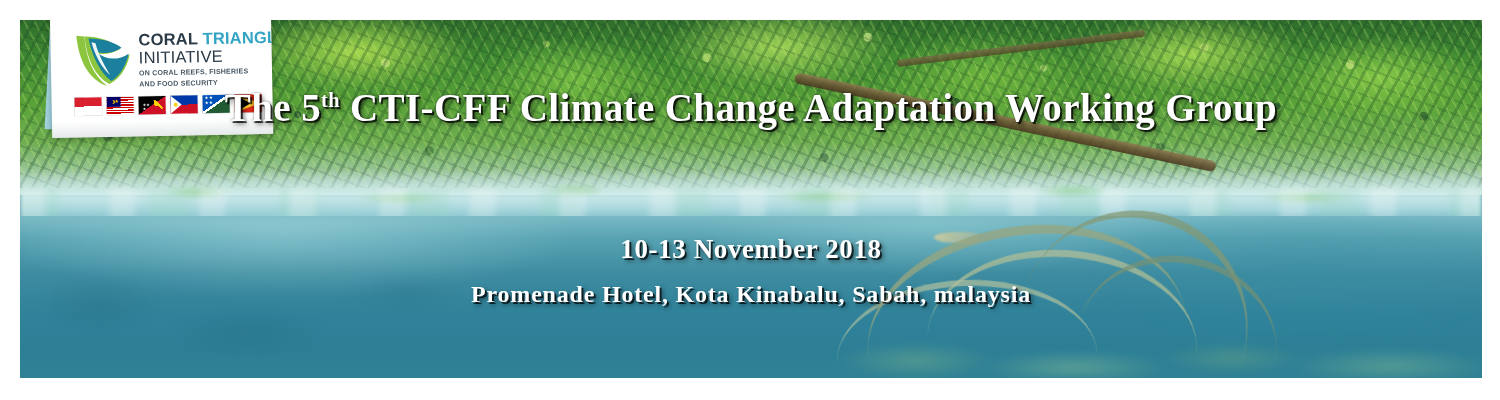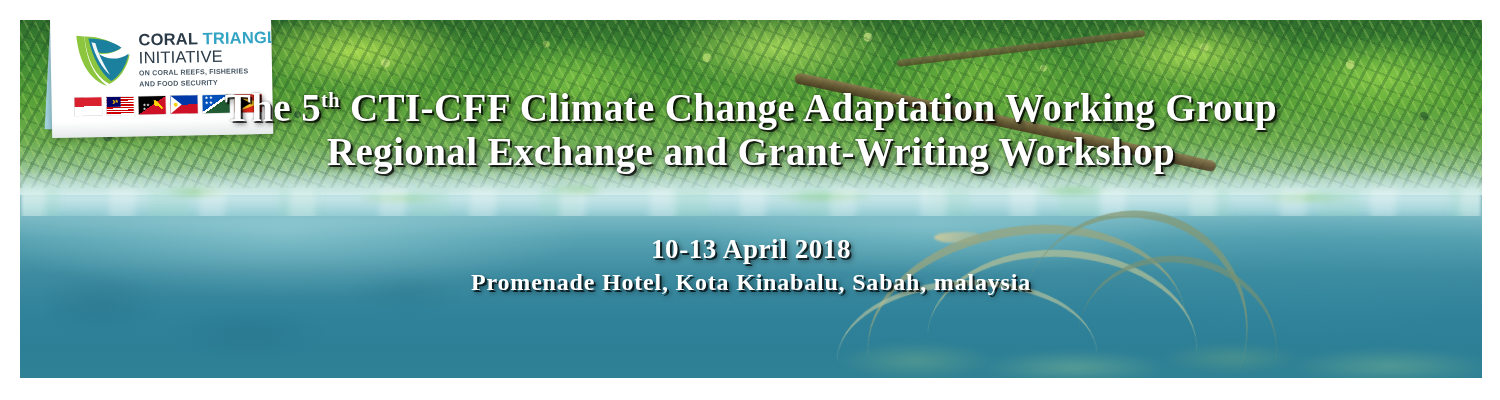--- a/index.html
+++ b/index.html
@@ -471,20 +471,21 @@
   }
   .date-line {
     font-size: 27px;
     line-height: 34px;
     letter-spacing: .6px;
   }
   .venue-line {
     font-size: 24px;
     line-height: 32px;
     letter-spacing: .8px;
+    margin-top: 12px;
     text-align: center;
   }
 </style>
 </head>
 <body>
 
 <div id="banner-root">
 
   <div id="photo-plate">
 
@@ -563,22 +564,21 @@
               <span class="tl-b"></span>
               <span class="tl-s">★</span>
           </div>
         </div>
 
       </div>
     </div>
 
     <div id="headline-block">
       <div class="title-line"><span>The 5</span><sup>th</sup><span> CTI-CFF Climate Change Adaptation Working Group</span></div>
-      <div class="title-line">Regional Exchange and Grant-Writing Workshop</div>
     </div>
 
     <div id="subhead-block">
-      <div class="date-line">10-13 April 2018</div>
+      <div class="date-line">10-13 November 2018</div>
       <div class="venue-line">Promenade Hotel, Kota Kinabalu, Sabah, malaysia</div>
     </div>
 
   </div>
 </div>
 
 </body></html>

